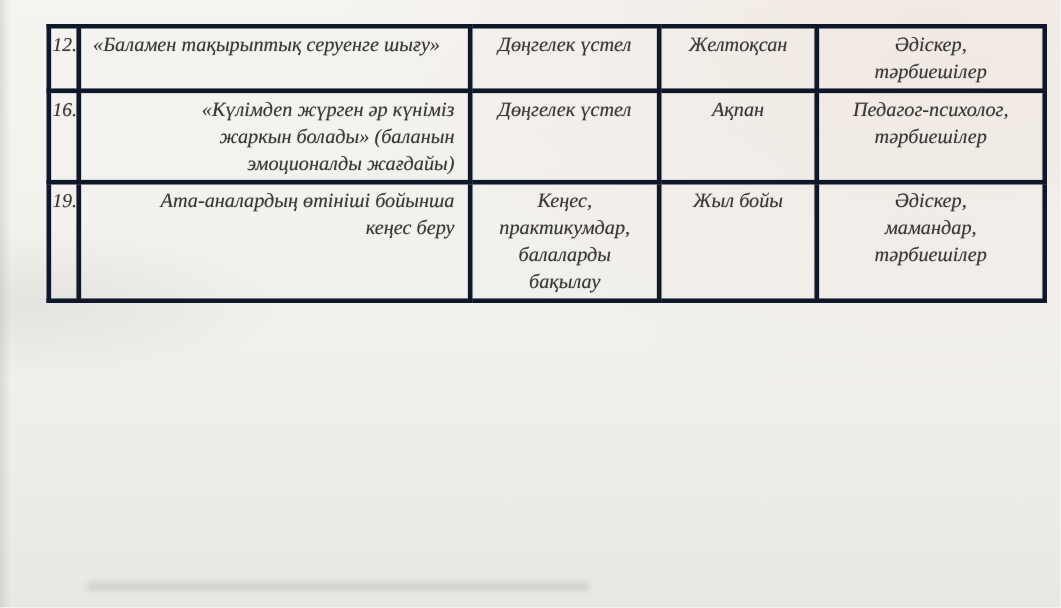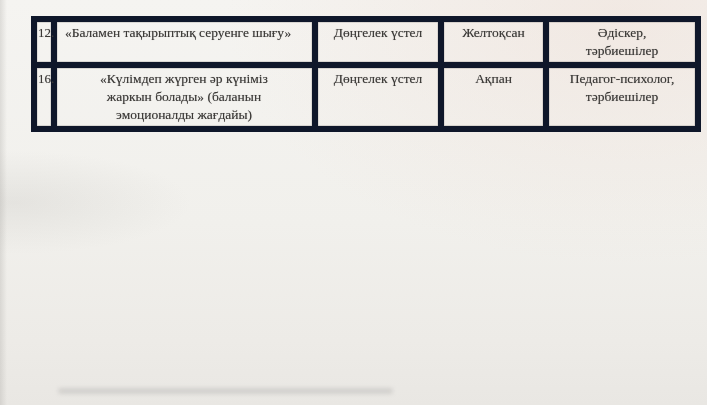--- a/index.html
+++ b/index.html
@@ -20,33 +20,34 @@
     left: 31px; top: 16px;
     width: 664px;
     border-collapse: collapse;
     table-layout: fixed;
     color: #3b3936;
     font-size: 13.5px;
     line-height: 18px;
     text-shadow: 0 0 0.7px rgba(70,70,72,0.55);
   }
   .doc-table td {
-    border: 6px solid #0f172a;
+    border: 3px solid #0f172a;
     vertical-align: top;
     padding: 2px 6px 2px 6px;
     box-shadow: 0 0 0 0.4px rgba(86,82,75,0.35) inset;
+    font-style: italic;
   }
   .doc-table td.c-num   { text-align: center; padding: 2px 1px; font-size: 13px; }
   .doc-table td.c-topic { text-align: justify; padding-left: 8px; padding-right: 9px; }
   .doc-table td.c-form,
   .doc-table td.c-month,
   .doc-table td.c-resp  { text-align: center; }
 
   .preline { white-space: pre-line; text-align: left; }
-  td.c-topic .preline { text-align: center; display: block; }
+  td.c-topic .preline { text-align: right; display: block; }
 
   
   tr:nth-child(1) { height: 37px; }
   tr:nth-child(2) { height: 57px; }
   tr:nth-child(3) { height: 40px; }
   tr:nth-child(4) { height: 33px; }
   tr:nth-child(5) { height: 40px; }
   tr:nth-child(6) { height: 44px; }
   tr:nth-child(7) { height: 38px; }
   tr:nth-child(8) { height: 72px; }
@@ -101,17 +102,32 @@
         <td class="c-topic">
             <span class="preline">«Күлімдеп жүрген әр күніміз
 жаркын болады» (баланын
 эмоционалды жағдайы)</span>
           </td>
         <td class="c-form"><span>Дөңгелек үстел</span></td>
         <td class="c-month"><span>Ақпан</span></td>
         <td class="c-resp"><span class="preline">Педагог-психолог,
 тәрбиешілер</span></td>
       </tr>
+      <tr>
+        <td class="c-num"><span>19.</span></td>
+        <td class="c-topic">
+            <span class="preline">Ата-аналардың өтініші бойынша
+кеңес беру</span>
+          </td>
+        <td class="c-form"><span class="preline">Кеңес,
+практикумдар,
+балаларды
+бақылау</span></td>
+        <td class="c-month"><span>Жыл бойы</span></td>
+        <td class="c-resp"><span class="preline">Әдіскер,
+мамандар,
+тәрбиешілер</span></td>
+      </tr>
     </tbody>
   </table>
 
   <div class="smudge"></div>
 </div>
 
 </body></html>

